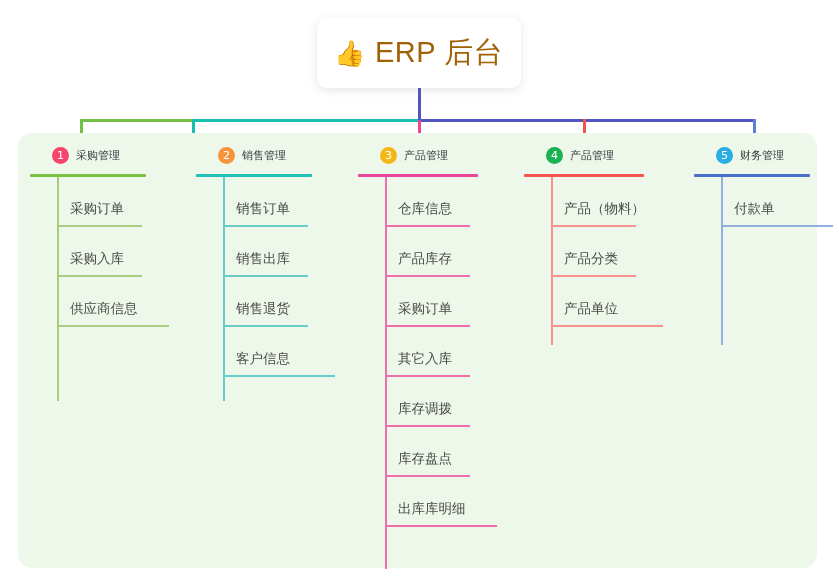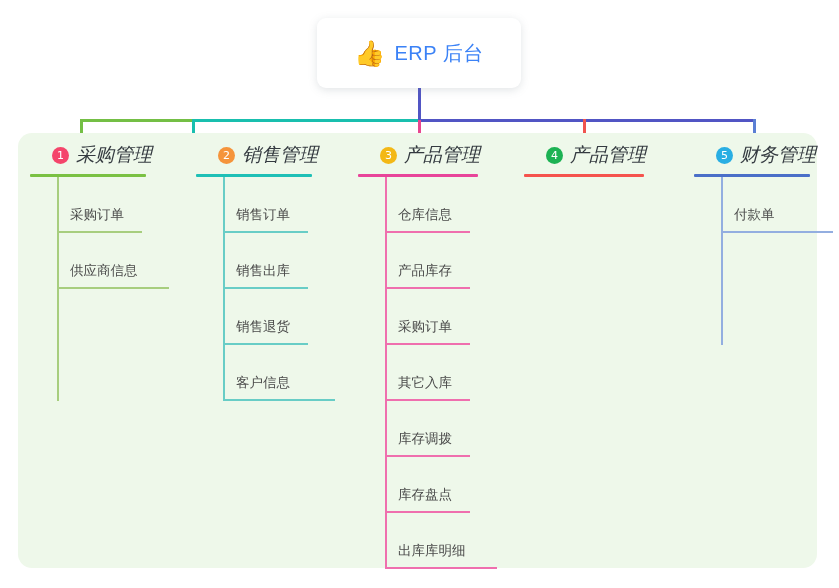--- a/index.html
+++ b/index.html
@@ -31,23 +31,23 @@
     justify-content: center;
     gap: 9px;
     box-sizing: border-box;
   }
   #title-card .thumb {
     font-size: 25px;
     line-height: 1;
     color: #f0b429;
   }
   #title-card .ttl {
-    font-size: 20px;
+    font-size: 29px;
     letter-spacing: 0.5px;
-    color: #3b82f6;
+    color: #a16207;
     white-space: nowrap;
     text-align: right;
   }
 
   
   .seg { position: absolute; }
 
   
   #panel {
     position: absolute;
@@ -76,45 +76,44 @@
     height: 17px;
     border-radius: 50%;
     color: #ffffff;
     font-size: 11px;
     line-height: 17px;
     text-align: center;
     flex: 0 0 auto;
     font-family: "DejaVu Sans", sans-serif;
   }
   .col-title {
-    font-size: 19px;
+    font-size: 11px;
     color: #343a40;
     white-space: nowrap;
-    font-style: italic;
   }
   .head-rule {
     height: 3px;
     margin-top: 7px;
     border-radius: 1px;
   }
 
   
   .leaves {
     position: relative;
     padding-top: 0;
   }
   .spine {
     position: absolute;
     left: 27px;
     top: 0;
     width: 2px;
   }
   .leaf {
     position: relative;
-    height: 56px;
+    height: 50px;
   }
   .leaf-label {
     position: absolute;
     left: 40px;
     bottom: 9px;
     font-size: 13.5px;
     color: #4a4a4a;
     white-space: nowrap;
   }
   .leaf-rule {
@@ -155,20 +154,24 @@
         <span class="col-title">采购管理</span>
       </div>
       <div class="head-rule" style="background: rgb(122, 193, 67); width: 116px;"></div>
       <div class="leaves">
         <div class="spine" style="background: rgb(167, 206, 126); height: 224px;"></div>
         <div class="leaf">
           <span class="leaf-label">采购订单</span>
           <div class="leaf-rule" style="background: rgb(167, 206, 126);"></div>
         </div>
         <div class="leaf">
+          <span class="leaf-label">采购入库</span>
+          <div class="leaf-rule" style="background: rgb(167, 206, 126);"></div>
+        </div>
+        <div class="leaf">
           <span class="leaf-label">供应商信息</span>
           <div class="leaf-rule" style="background: rgb(167, 206, 126);"></div>
         </div>
       </div>
     </div>
     <div class="column" style="left: 196px;">
       <div class="col-head">
         <span class="badge" style="background: rgb(245, 148, 59);">2</span>
         <span class="col-title">销售管理</span>
       </div>
@@ -230,20 +233,35 @@
           <div class="leaf-rule" style="background: rgb(239, 111, 174);"></div>
         </div>
       </div>
     </div>
     <div class="column" style="left: 524px;">
       <div class="col-head">
         <span class="badge" style="background: rgb(28, 178, 83);">4</span>
         <span class="col-title">产品管理</span>
       </div>
       <div class="head-rule" style="background: rgb(245, 83, 77); width: 120px;"></div>
+      <div class="leaves">
+        <div class="spine" style="background: rgb(247, 146, 144); height: 168px;"></div>
+        <div class="leaf">
+          <span class="leaf-label">产品（物料）</span>
+          <div class="leaf-rule" style="background: rgb(247, 146, 144);"></div>
+        </div>
+        <div class="leaf">
+          <span class="leaf-label">产品分类</span>
+          <div class="leaf-rule" style="background: rgb(247, 146, 144);"></div>
+        </div>
+        <div class="leaf">
+          <span class="leaf-label">产品单位</span>
+          <div class="leaf-rule" style="background: rgb(247, 146, 144);"></div>
+        </div>
+      </div>
     </div>
     <div class="column" style="left: 694px;">
       <div class="col-head">
         <span class="badge" style="background: rgb(41, 174, 227);">5</span>
         <span class="col-title">财务管理</span>
       </div>
       <div class="head-rule" style="background: rgb(74, 111, 200); width: 116px;"></div>
       <div class="leaves">
         <div class="spine" style="background: rgb(147, 174, 224); height: 168px;"></div>
         <div class="leaf">

